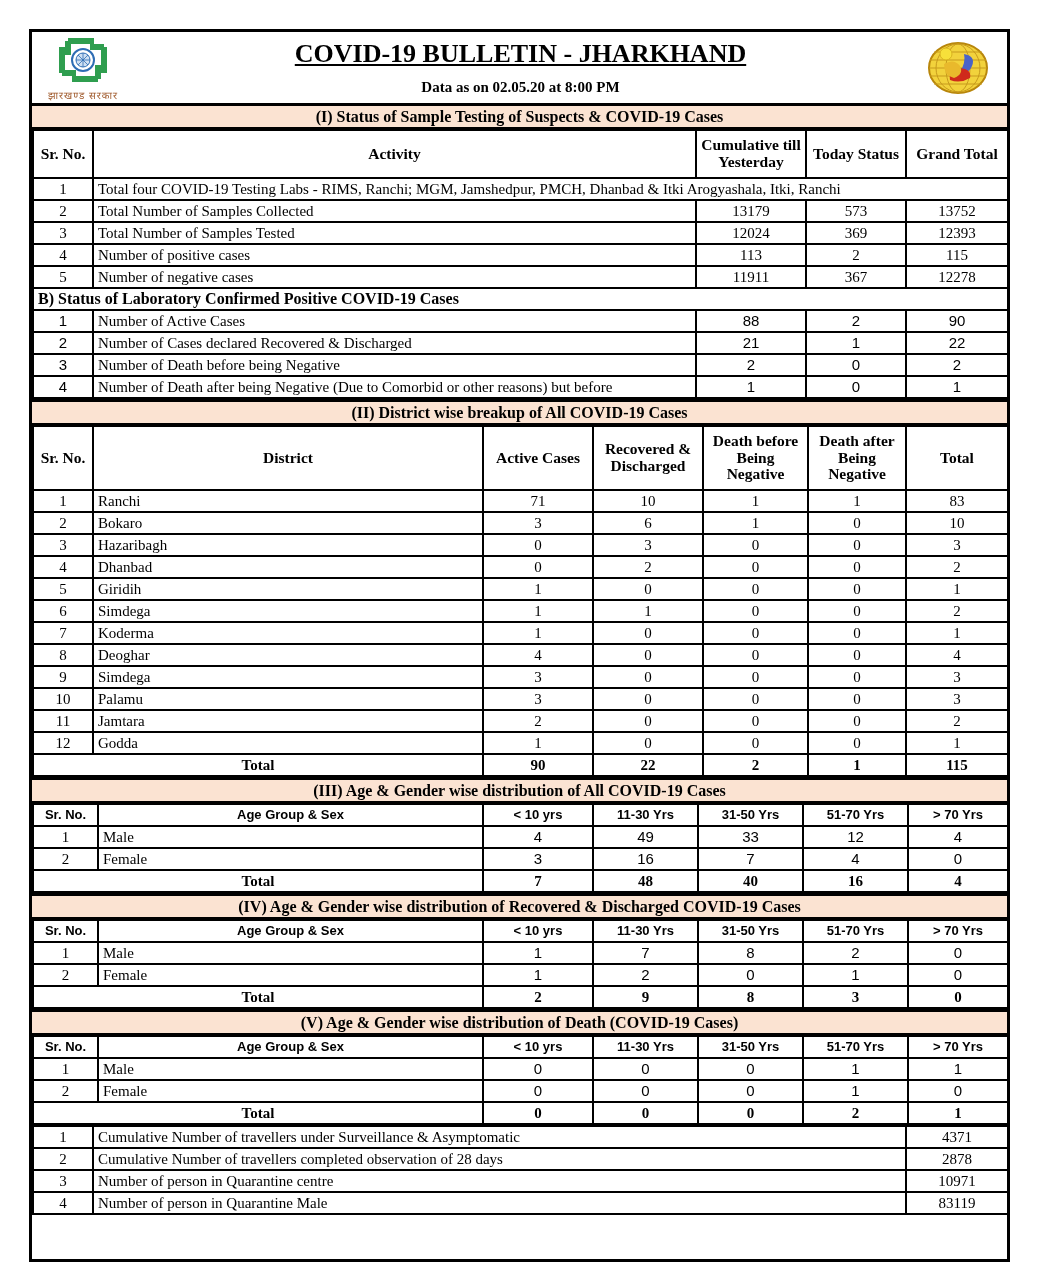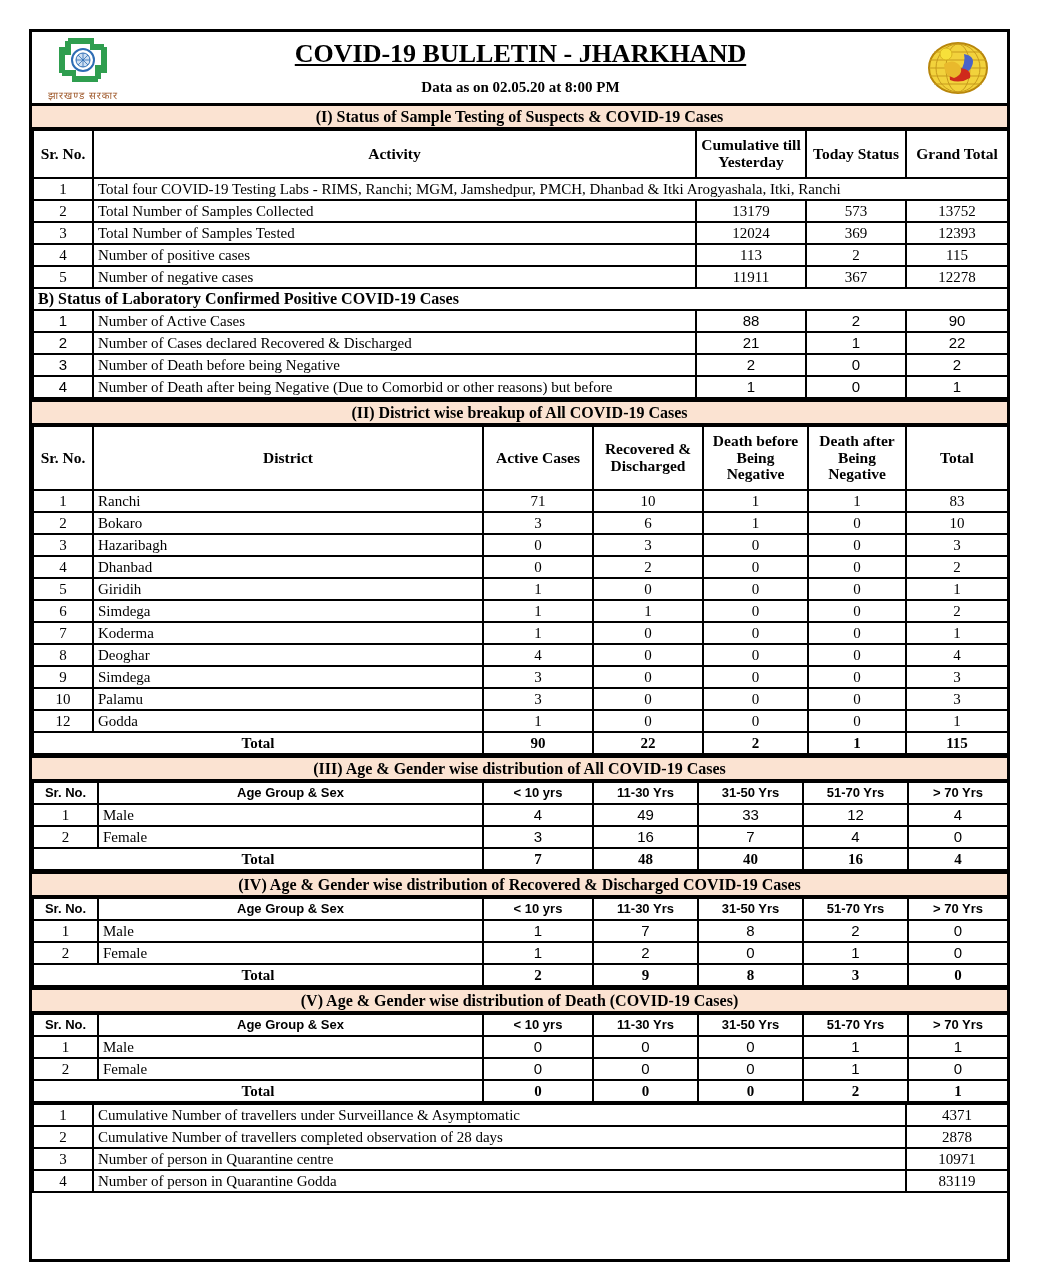--- a/index.html
+++ b/index.html
@@ -294,20 +294,29 @@
           <tr>
             <td class="c">10</td>
             <td class="l">Palamu</td>
             <td class="c">3</td>
             <td class="c">0</td>
             <td class="c">0</td>
             <td class="c">0</td>
             <td class="c b">3</td>
           </tr>
 
+          <tr>
+            <td class="c">11</td>
+            <td class="l">Jamtara</td>
+            <td class="c">2</td>
+            <td class="c">0</td>
+            <td class="c">0</td>
+            <td class="c">0</td>
+            <td class="c b">2</td>
+          </tr>
 
           <tr>
             <td class="c">12</td>
             <td class="l">Godda</td>
             <td class="c">1</td>
             <td class="c">0</td>
             <td class="c">0</td>
             <td class="c">0</td>
             <td class="c b">1</td>
           </tr>
@@ -513,20 +522,20 @@
           </tr>
 
           <tr>
             <td class="c">3</td>
             <td class="l">Number of person in Quarantine centre</td>
             <td class="c">10971</td>
           </tr>
 
           <tr>
             <td class="c">4</td>
-            <td class="l">Number of person in Quarantine Godda</td>
+            <td class="l">Number of person in Quarantine Male</td>
             <td class="c">83119</td>
           </tr>
         </tbody>
     </table>
 
   </div>
 </div>
 
 </body></html>

